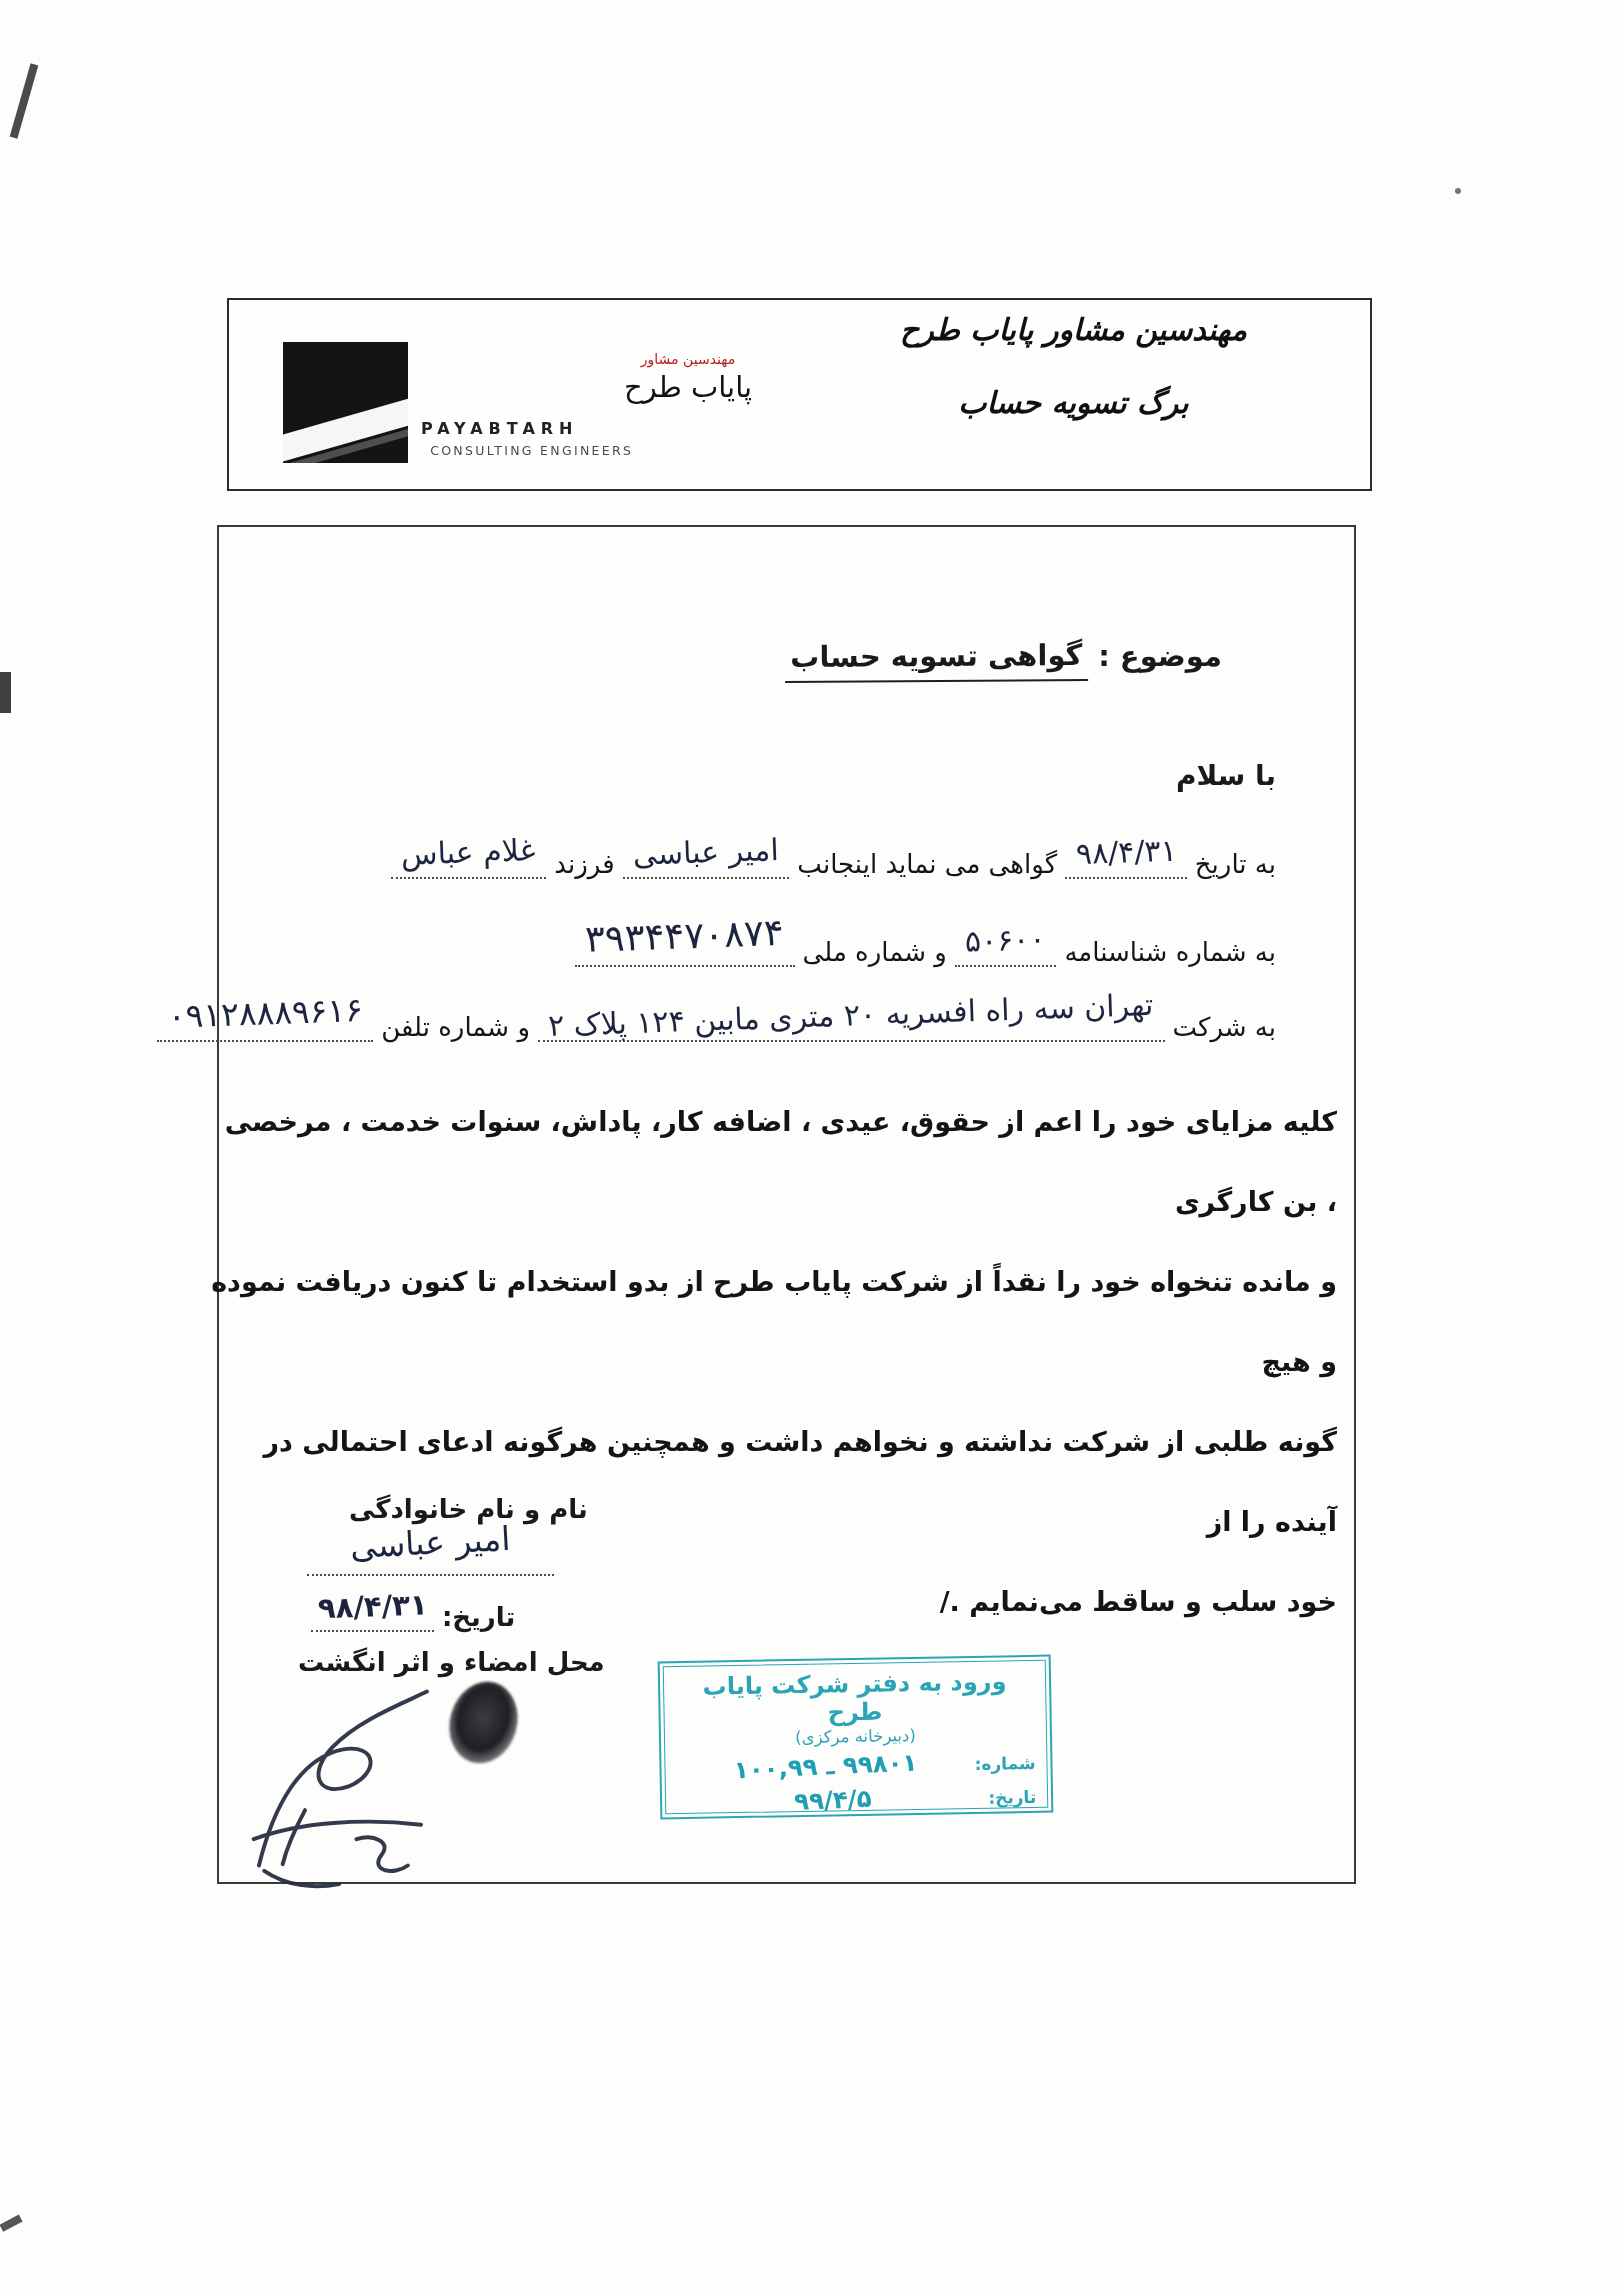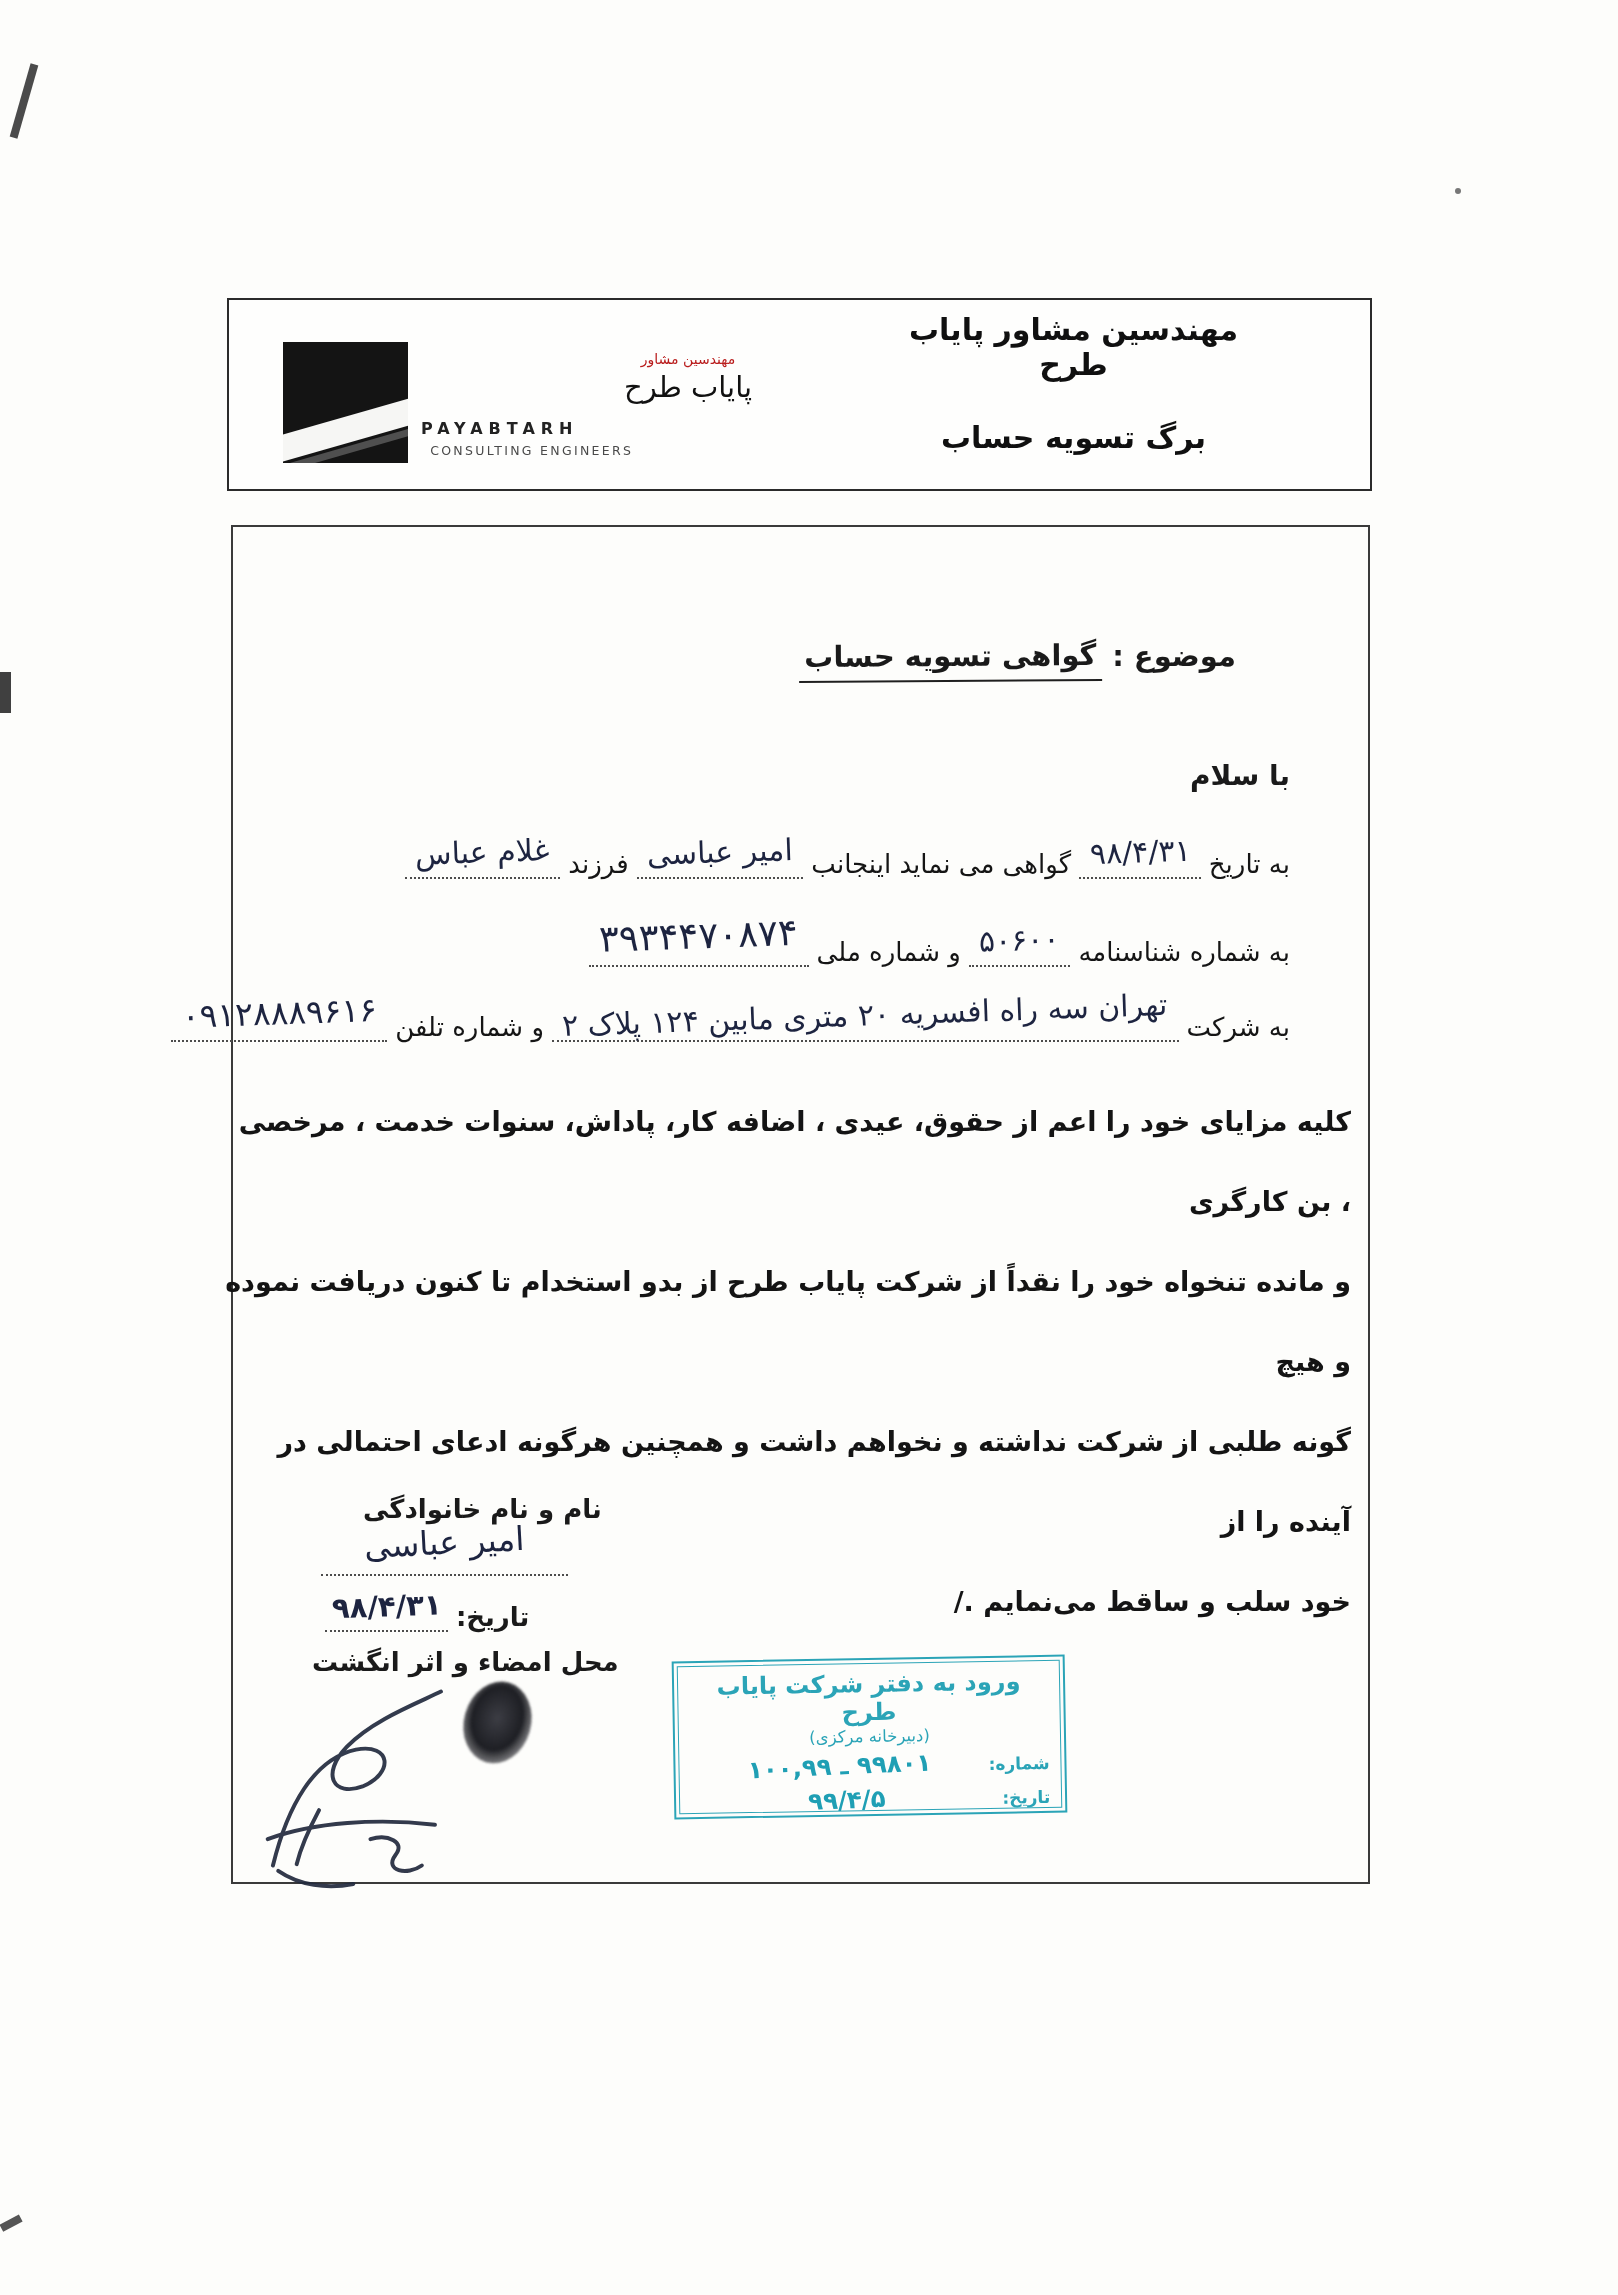--- a/index.html
+++ b/index.html
@@ -17,38 +17,38 @@
   .artifact-2 { left:0;    top:672px; width:10.5px; height:41px;  opacity:.9; }
   .artifact-3 { left:0;    top:2219px; width:22.4px; height:8px;  transform:rotate(-28deg); background:#555; }
   .artifact-4 { left:1455px; top:188px; width:6px; height:6px; border-radius:50%; background:#777; }
 
   
   .header-box {
     position:absolute; left:227px; top:298px; width:1145px; height:193px;
     border:2.6px solid #2b2b2b; background:#fefefd;
   }
   .main-box {
-    position:absolute; left:231px; top:525px; width:1139px; height:1359px;
+    position:absolute; left:217px; top:525px; width:1139px; height:1359px;
     border:2.6px solid #3a3a3a; background:#fdfdfb;
   }
 
   
   .logo-square { position:absolute; left:54px; top:42px; width:125px; height:121px; background:#141414; overflow:hidden; }
   .logo-stripe { position:absolute; left:-16px; top:74px; width:165px; height:26px; background:#f6f6f4; transform:rotate(-16deg); }
   .logo-stripe2 { position:absolute; left:-16px; top:104px; width:165px; height:6.6px; background:#8a8a8a; transform:rotate(-16deg); opacity:.5; }
 
   .logo-fa-block { position:absolute; left:393px; top:51px; width:132px; text-align:center; }
   .logo-fa-small { font-size:14px; color:#b91c1c; }
   .logo-fa-big   { font-size:29px; font-weight:normal; color:#111; margin-top:3px; }
 
   .logo-en-block { position:absolute; left:192px; top:119px; width:277px; }
   .logo-en-main  { font-size:16px; font-weight:bold; letter-spacing:6px; color:#222; }
   .logo-en-sub   { font-size:12.5px; letter-spacing:2.3px; color:#4a4a4a; margin-top:5.3px; margin-left:9.2px; }
 
-  .header-titles { position:absolute; right:99px; top:12px; width:395px; text-align:center; }
+  .header-titles { position:absolute; right:99px; top:12px; width:395px; text-align:center;font-style:italic; }
   .header-title-1 { font-size:30px; font-weight:bold; color:#101010; }
   .header-title-2 { font-size:30px; font-weight:bold; color:#101010; margin-top:38px; }
 
   
   .subject { position:absolute; top:112px; right:132px; font-size:29px; font-weight:bold; white-space:nowrap; }
   .subject .subject-value { display:inline-block; border-bottom:2.6px solid #1f1f1f; padding:0 5.3px 6.6px; transform:rotate(-.4deg); }
 
   .salutation { position:absolute; top:232px; right:78px; font-size:28px; font-weight:bold; }
 
   .form-line { position:absolute; right:78px; white-space:nowrap; font-size:26px; color:#151515; }

